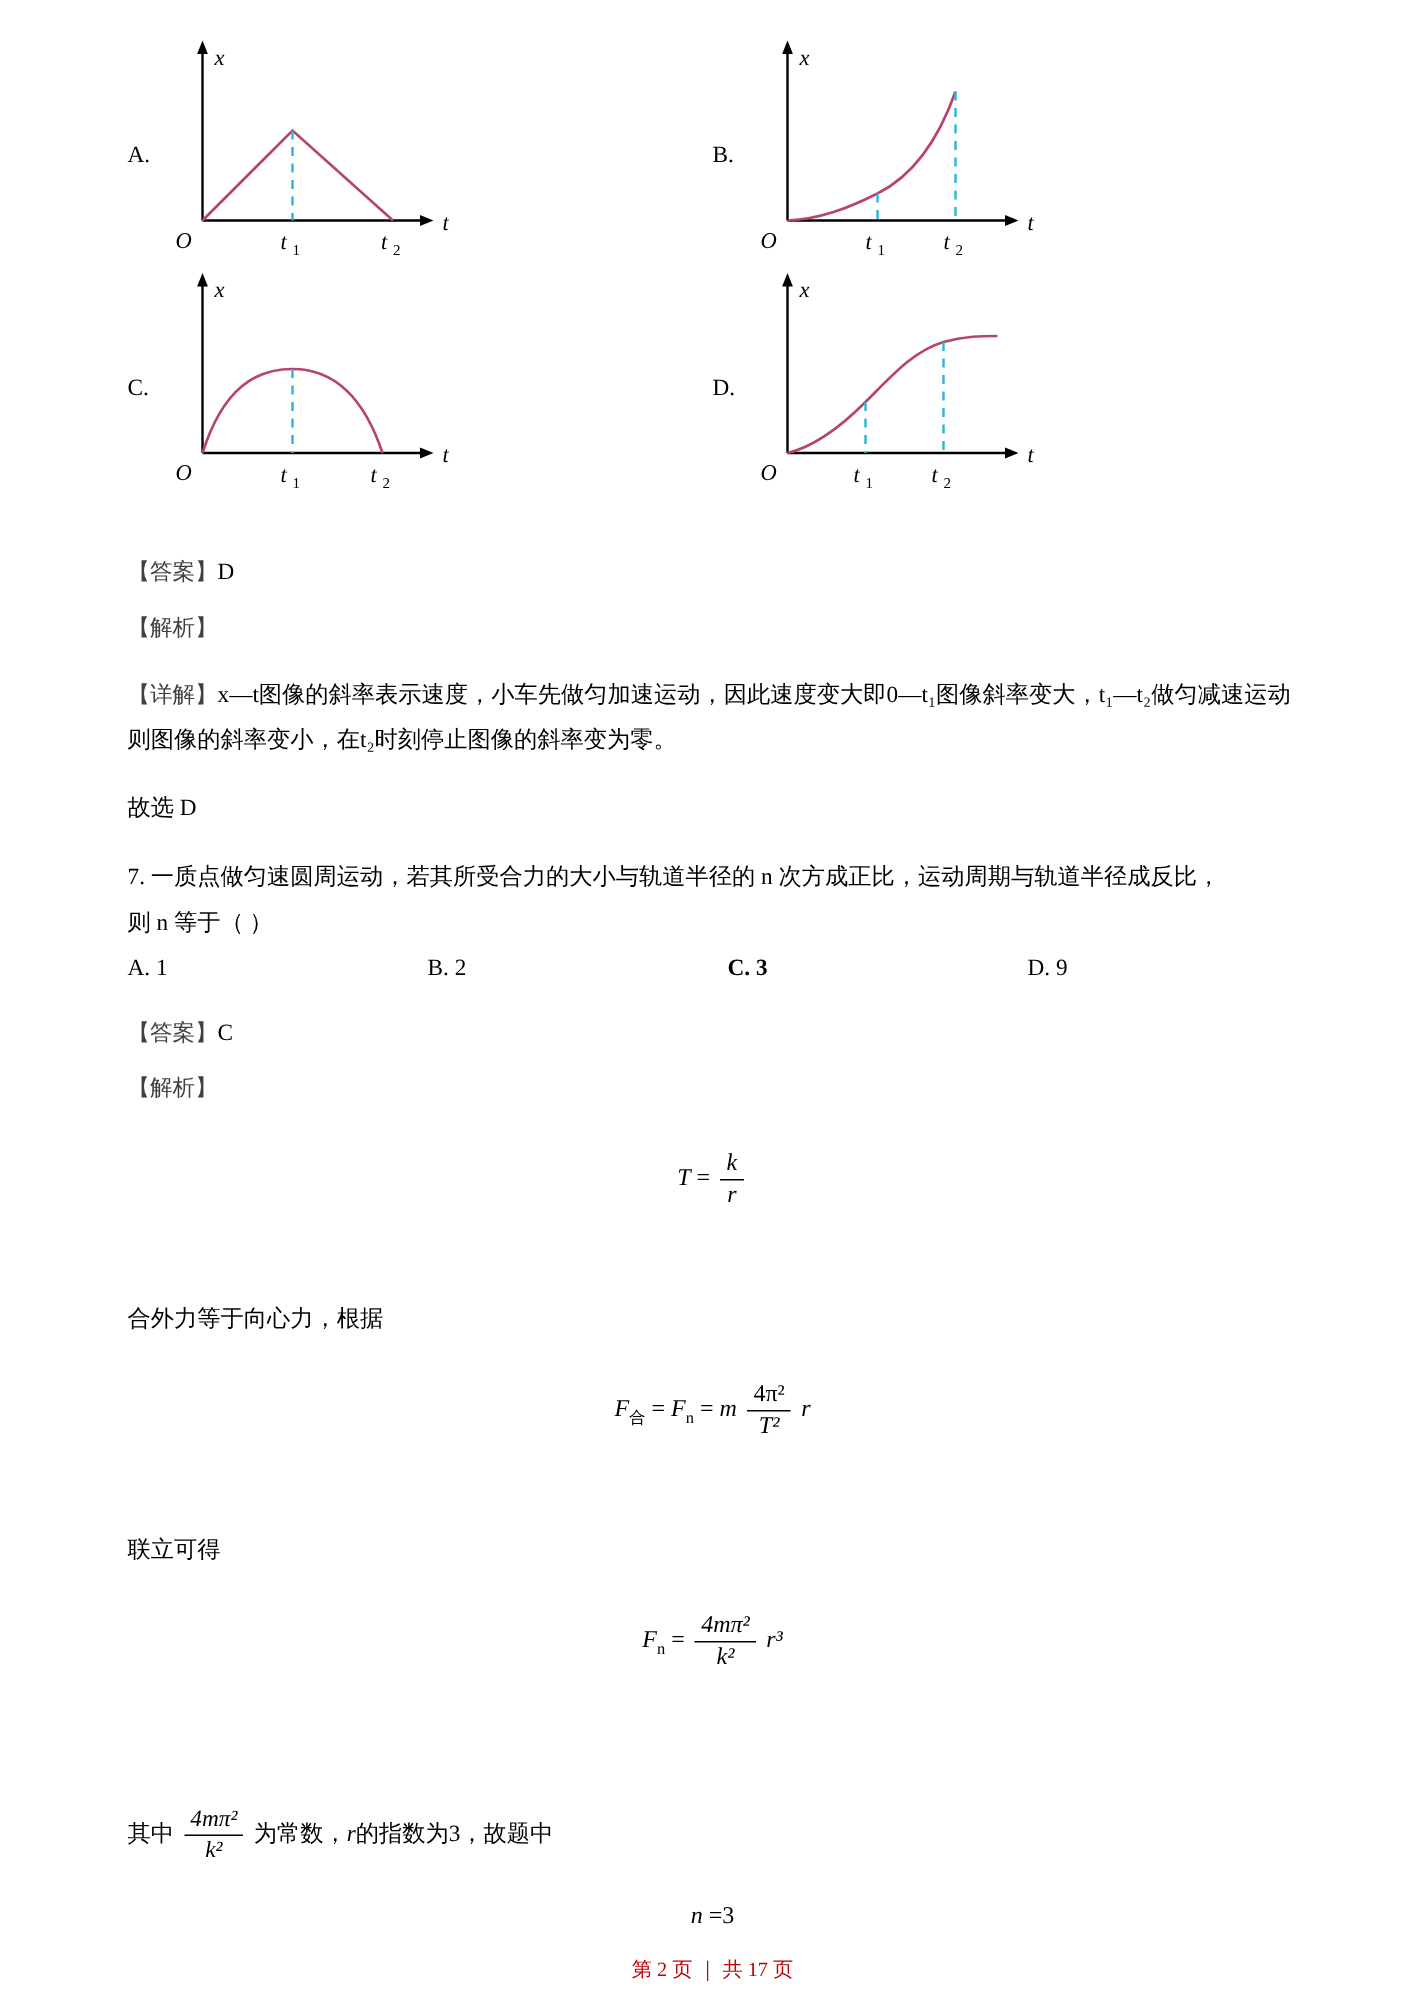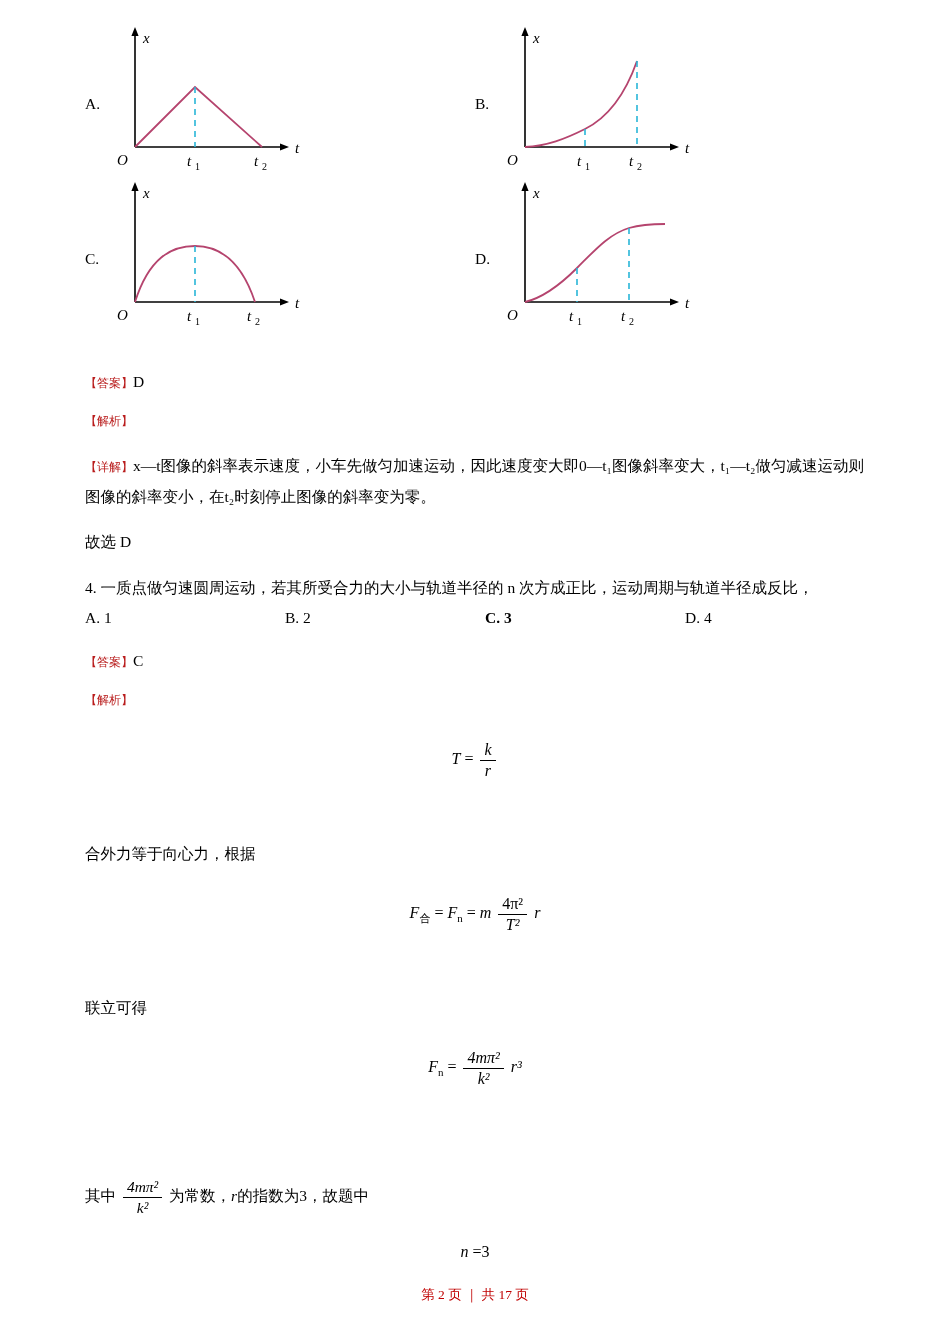--- a/index.html
+++ b/index.html
@@ -46,22 +46,22 @@
   .opt svg { position: absolute; left: 22px; top: 0px; }
   
   .line {
     font-size: 15.5px;
     line-height: 30px;
     margin: 15px 0;
     font-family: "Liberation Serif", serif;
   }
   .tagline { margin: 7px 0; }
   .tag {
-    color: #b91c1c;
-    font-size: 12px;
+    color: #404040;
+    font-size: 15px;
   }
   .ans-letter { color: #000; }
   .q-line { font-size: 15.5px; line-height: 31px; }
   .choices {
     position: relative;
     font-size: 15.5px;
     height: 30px;
     margin-top: 6px;
   }
   .choices span { position: absolute; top: 0; }
@@ -90,21 +90,21 @@
   .frac .den {
     display: block;
     padding: 1px 4px 0 4px;
     line-height: 18px;
   }
   .ital { font-style: italic; }
   .sub { font-size: 11px; vertical-align: sub; }
   .inline-note { font-size: 15.5px; line-height: 30px; margin-top: 46px; }
   .footer {
     position: absolute;
-    bottom: 40px;
+    bottom: 22px;
     left: 0;
     width: 950px;
     text-align: center;
     font-size: 13.5px;
     color: #c00000;
     font-family: "Liberation Serif", serif;
   }
   .footer .sep { color: #c00000; }
   .spacer-md { height: 18px; }
 </style>
@@ -208,27 +208,28 @@
   <div class="line tagline">
     <span class="tag">【解析】</span>
   </div>
 
   <div class="line">
     <span class="tag">【详解】</span><span>x—t图像的斜率表示速度，小车先做匀加速运动，因此速度变大即0—t₁图像斜率变大，t₁—t₂做匀减速运动则图像的斜率变小，在t₂时刻停止图像的斜率变为零。</span>
   </div>
 
   <div class="line">故选 D</div>
 
-  <div class="q-line">4. 一质点做匀速圆周运动，若其所受合力的大小与轨道半径的 n 次方成正比，运动周期与轨道半径成反比，</div>
+  <div class="q-line">7. 一质点做匀速圆周运动，若其所受合力的大小与轨道半径的 n 次方成正比，运动周期与轨道半径成反比，</div>
+  <div class="q-line">则 n 等于（    ）</div>
 
   <div class="choices">
     <span class="ch0">A. 1</span>
     <span class="ch1">B. 2</span>
     <span class="ch2">C. 3</span>
-    <span class="ch3">D. 4</span>
+    <span class="ch3">D. 9</span>
   </div>
 
   <div class="line tagline">
     <span class="tag">【答案】</span><span class="ans-letter">C</span>
   </div>
 
   <div class="line tagline">
     <span class="tag">【解析】</span>
   </div>
 

